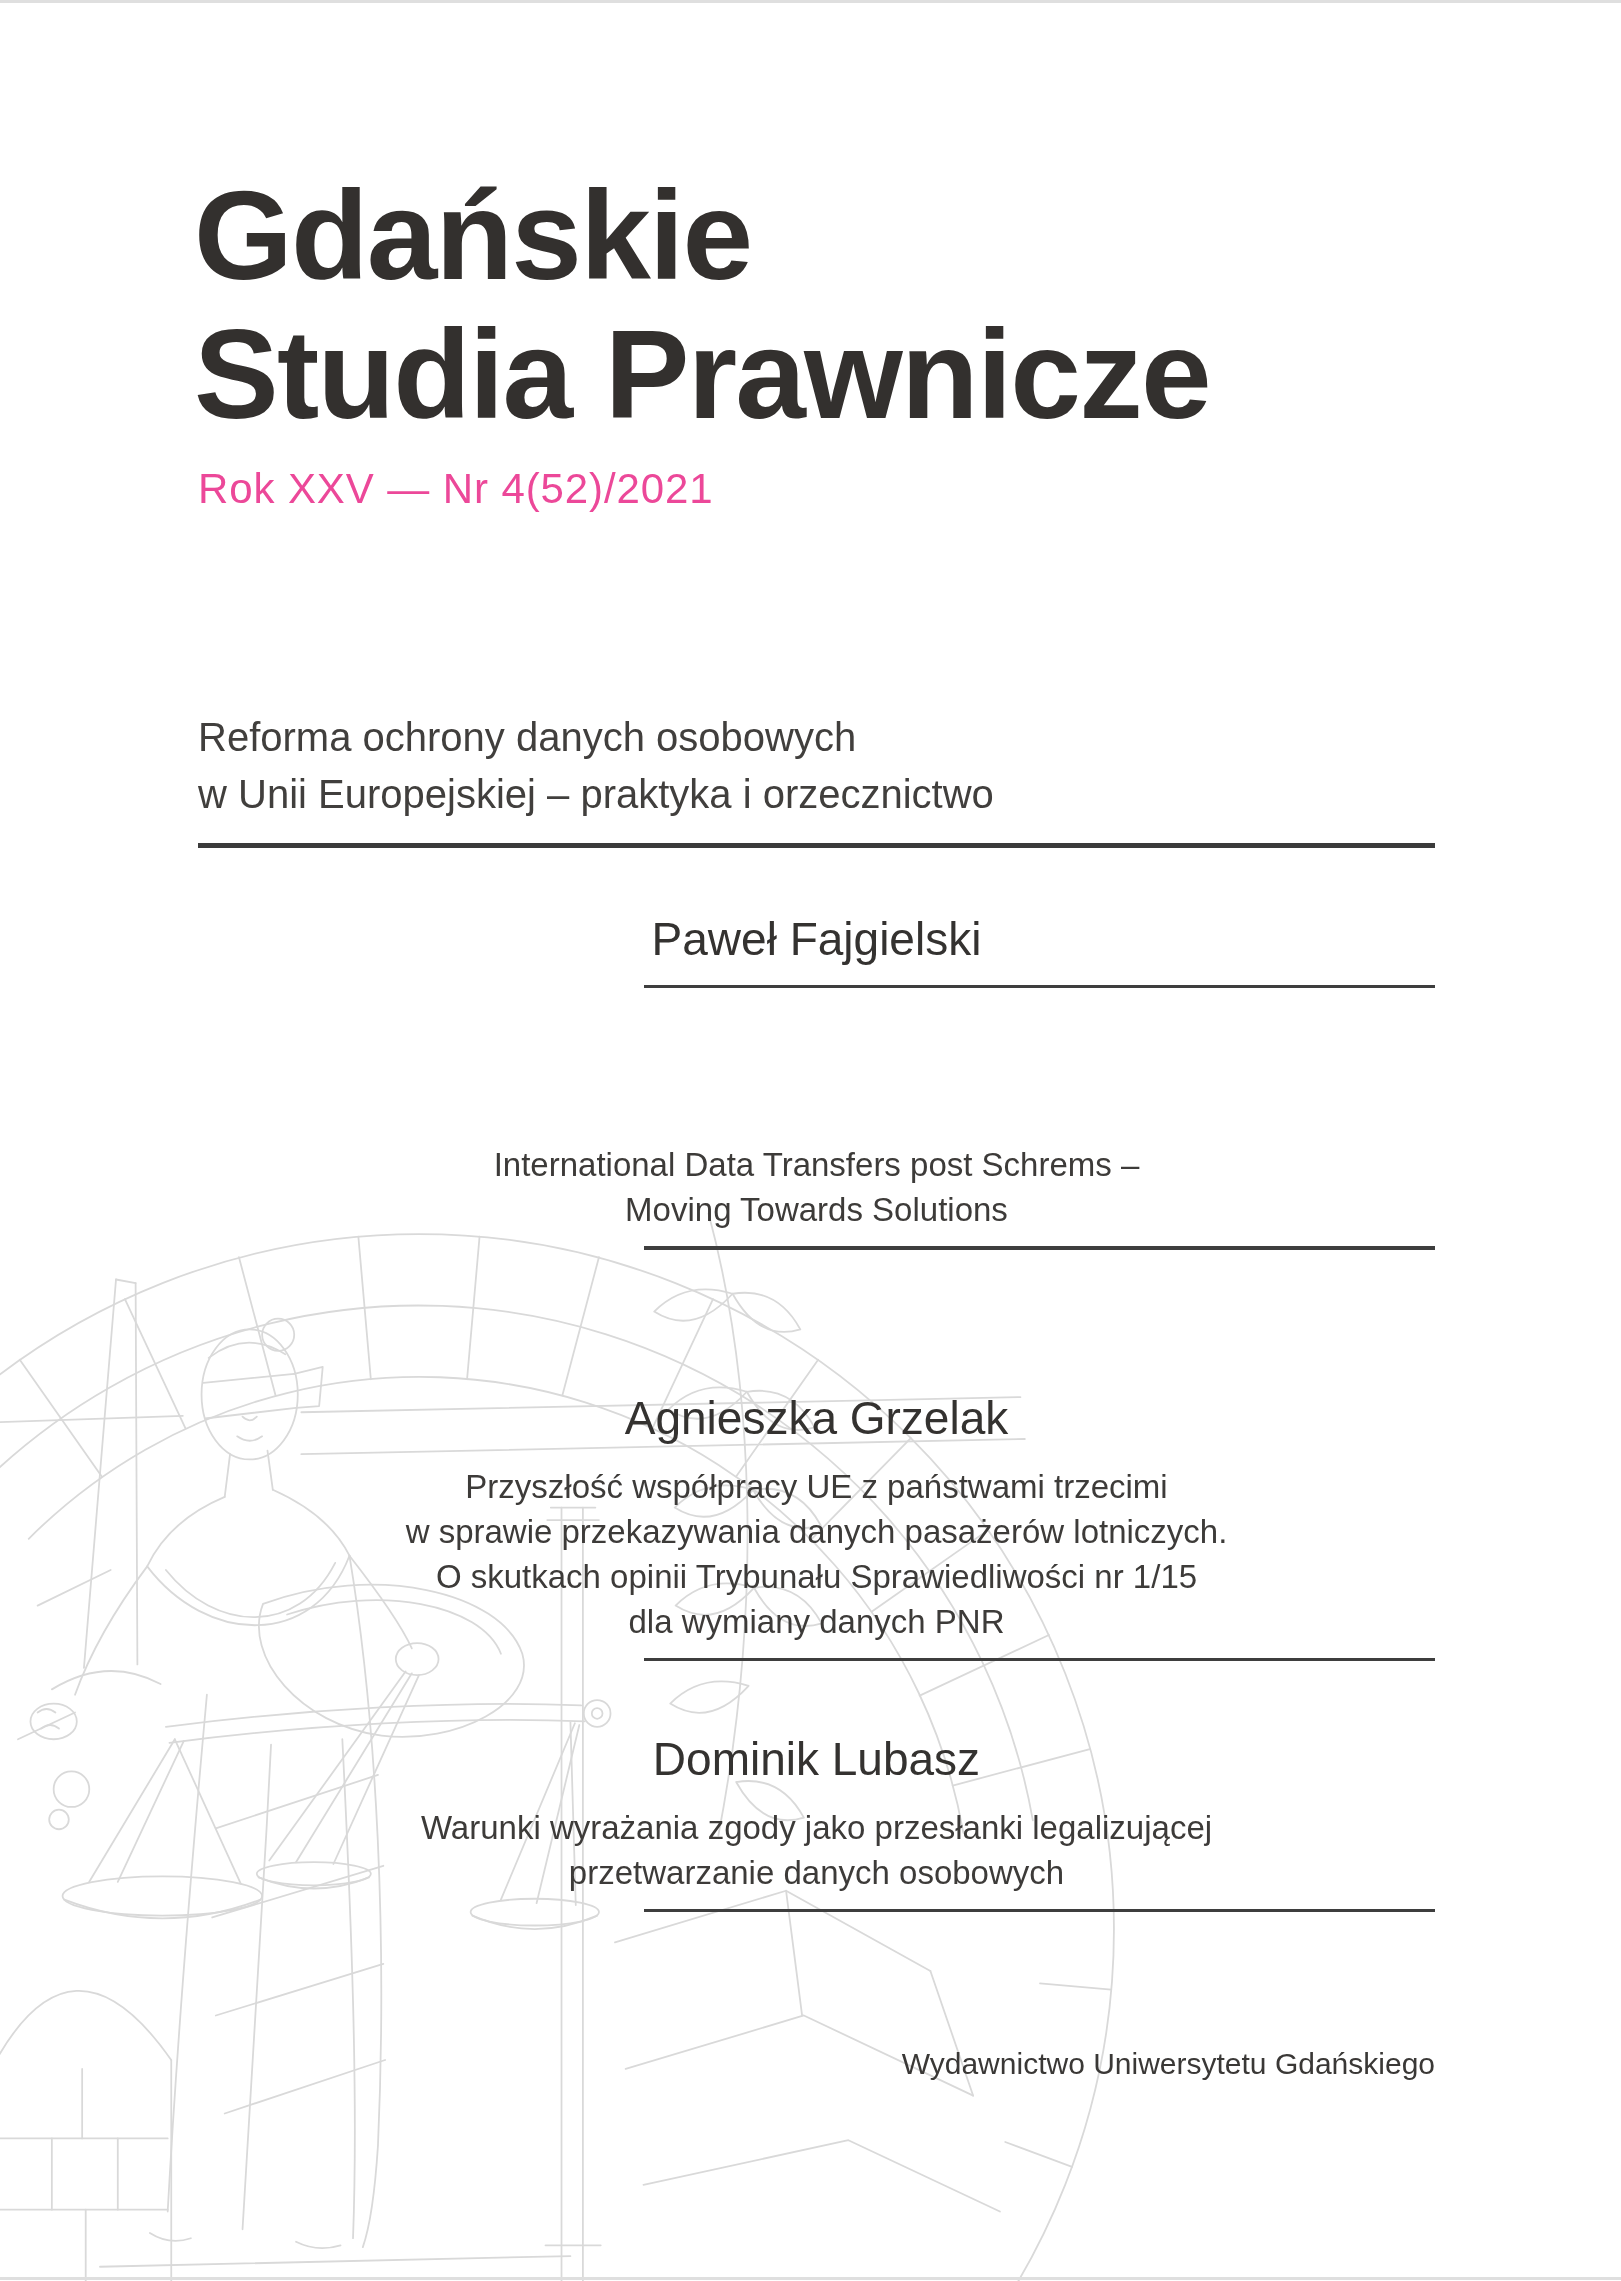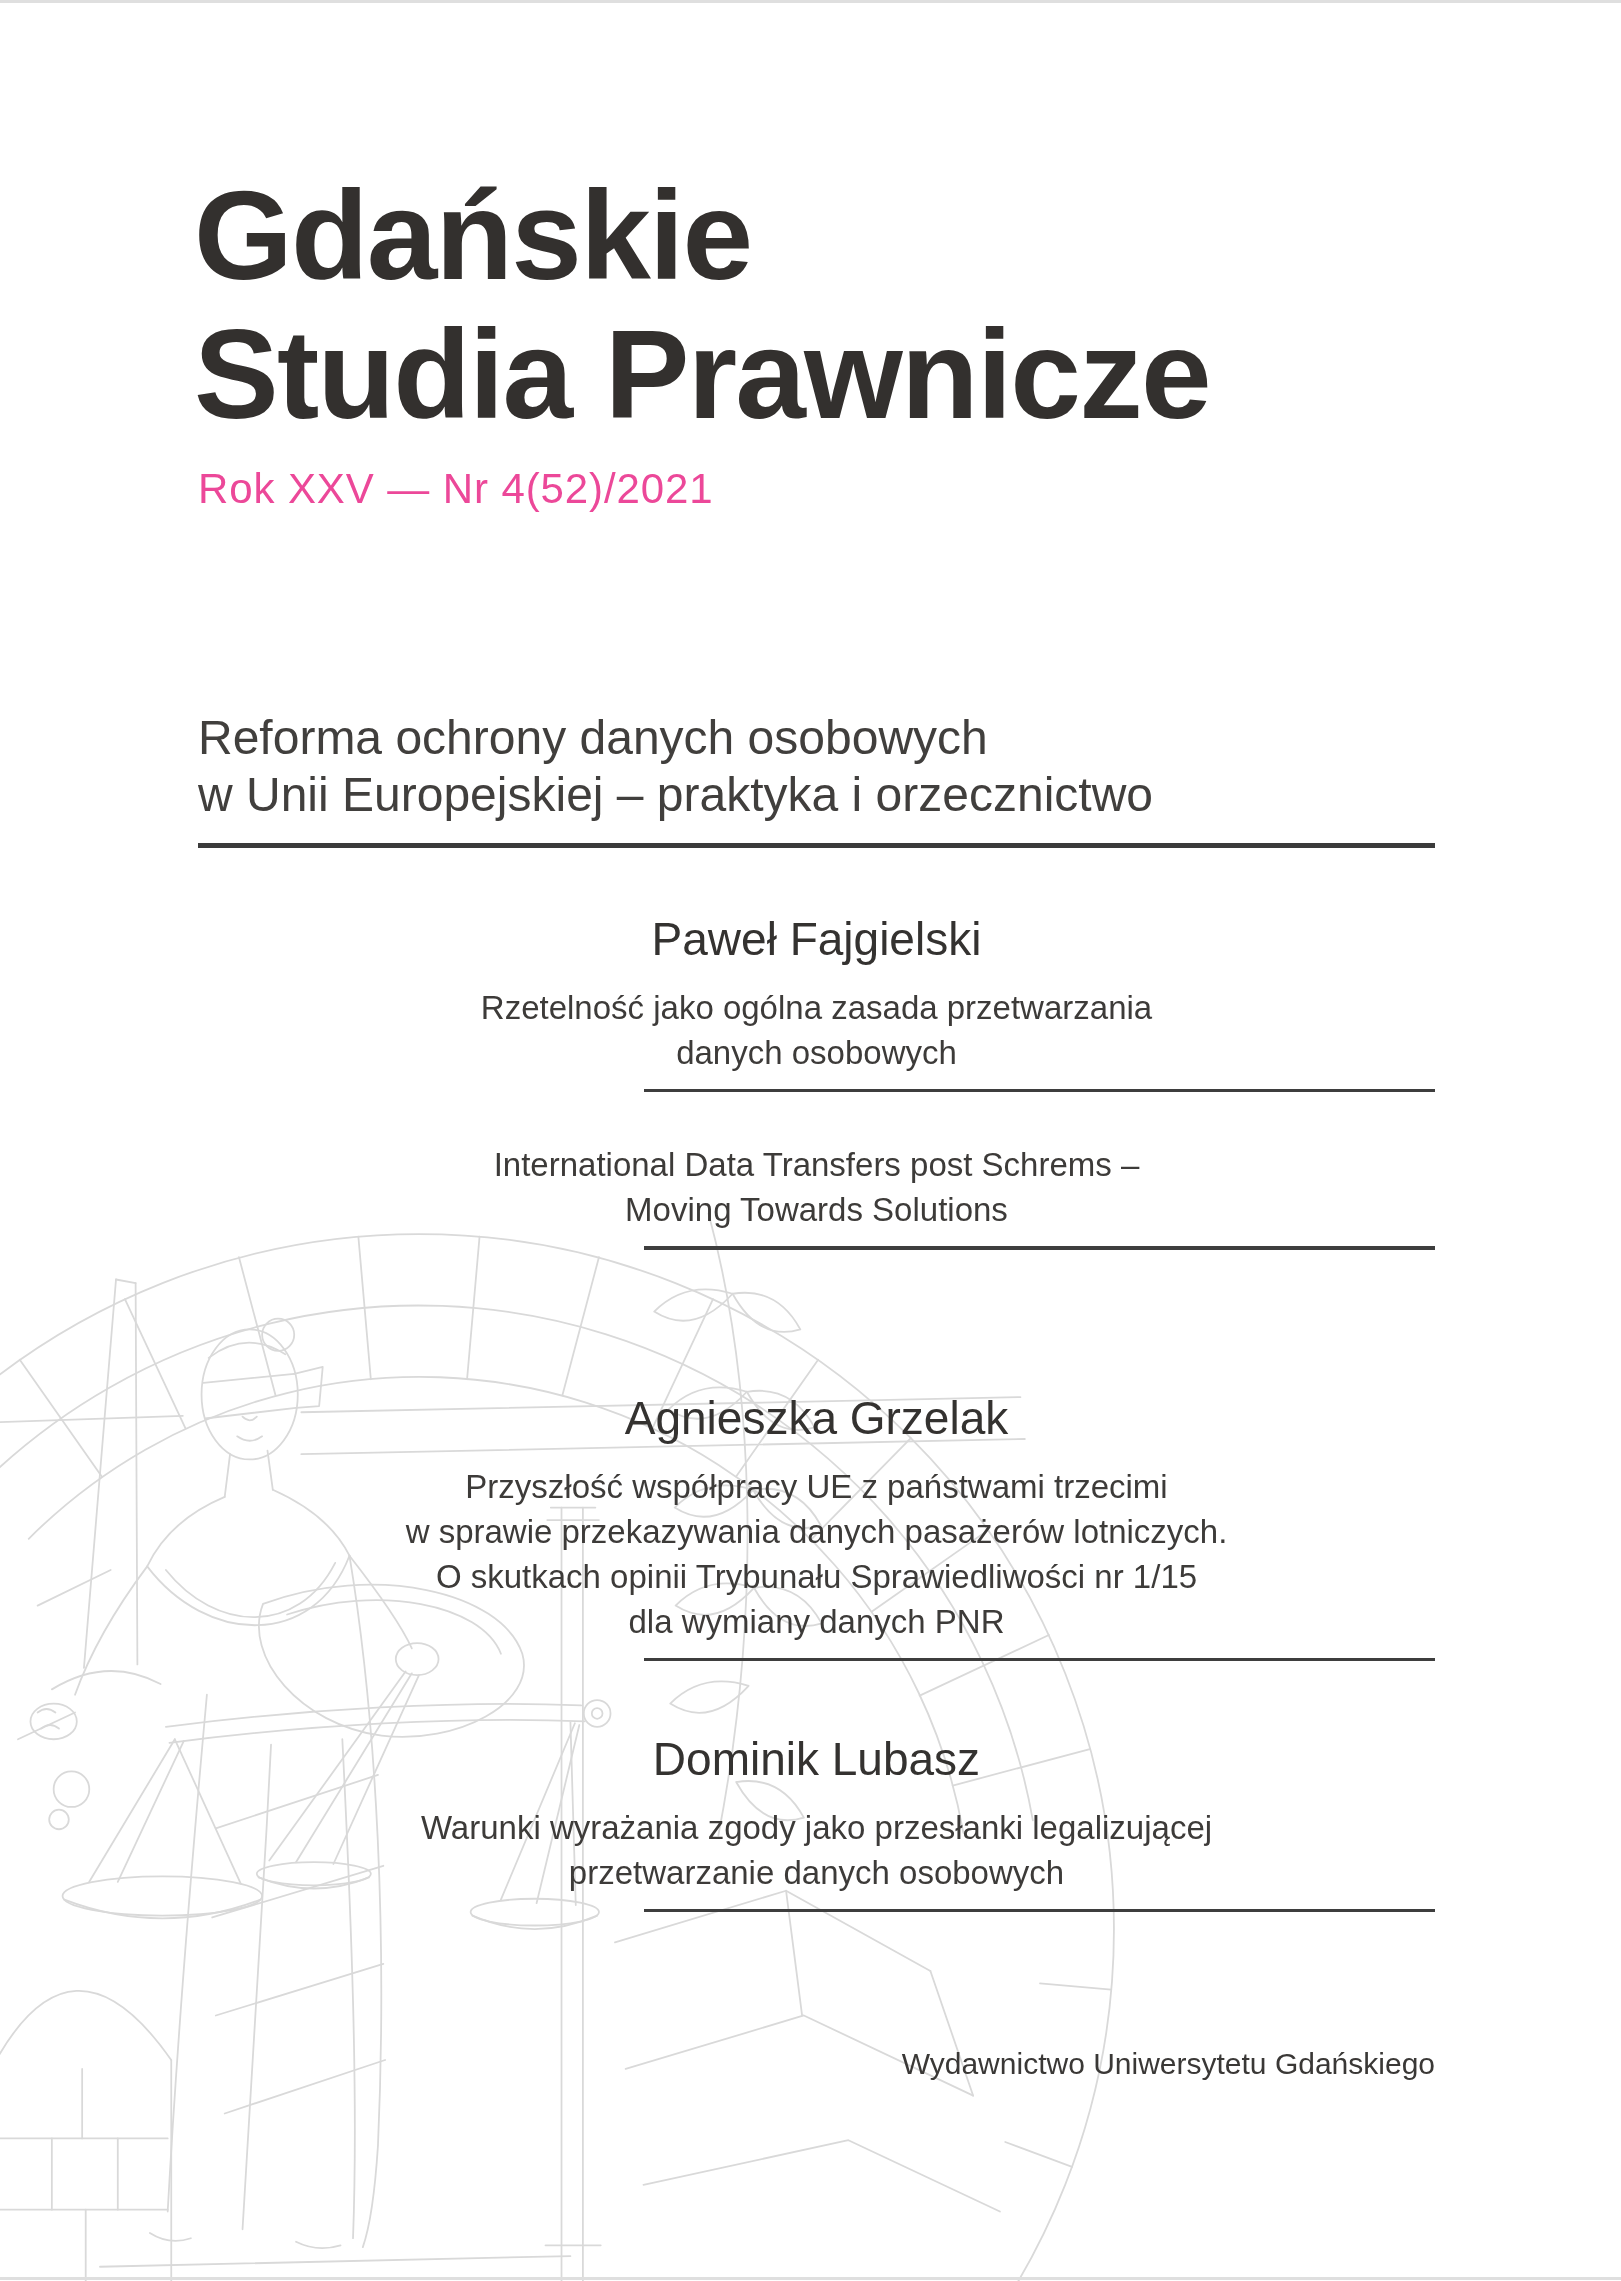--- a/index.html
+++ b/index.html
@@ -37,21 +37,21 @@
   }
   .jtitle .tline { display: block; }
   .issue {
     position: absolute; left: 198px; top: 462px;
     font-size: 42px; line-height: 53px;
     font-weight: 400; color: #ec4899;
     letter-spacing: 0.9px;
   }
   .theme {
     position: absolute; left: 198px; top: 709px;
-    font-size: 48px; line-height: 57px;
+    font-size: 40px; line-height: 57px;
     font-weight: 400; color: #413f3d;
   }
   .rule-thick {
     position: absolute; left: 198px; top: 843px;
     width: 1237px; height: 5.3px; background: #3b3b3b;
   }
 
   .entry {
     position: absolute; left: 198px; right: 187px;
     text-align: center;
@@ -229,24 +229,20 @@
   <section class="theme">
     <div class="theme-line">Reforma ochrony danych osobowych</div>
     <div class="theme-line">w Unii Europejskiej – praktyka i orzecznictwo</div>
   </section>
 
   <div class="rule-thick"></div>
 
   <main class="toc">
   <article class="entry">
     <h2 class="author">Paweł Fajgielski</h2>
-    <div class="atitle">
-          <div class="aline"><span>Rzetelność jako ogólna zasada przetwarzania</span></div>
-          <div class="aline"><span>danych osobowych</span></div>
-        </div>
     <div class="rule-thin"></div>
   </article>
 
   <article class="entry">
     <div class="atitle">
           <div class="aline"><span>International Data Transfers post </span><span class="it">Schrems</span><span> –</span></div>
           <div class="aline"><span>Moving Towards Solutions</span></div>
         </div>
     <div class="rule-thin"></div>
   </article>

